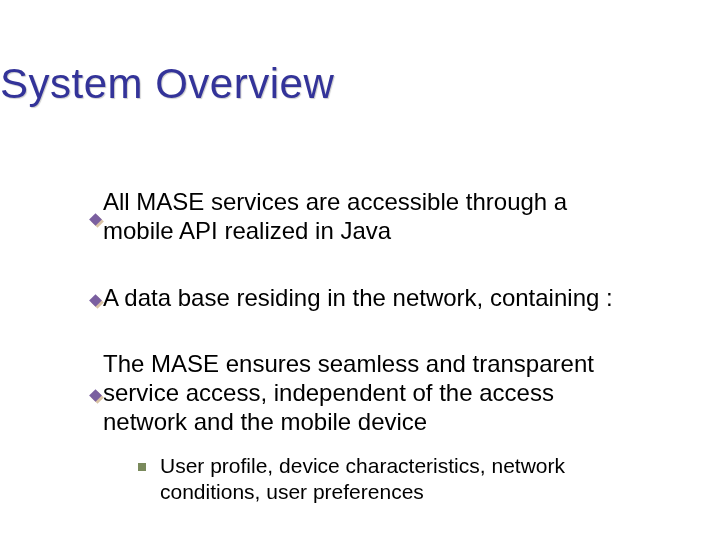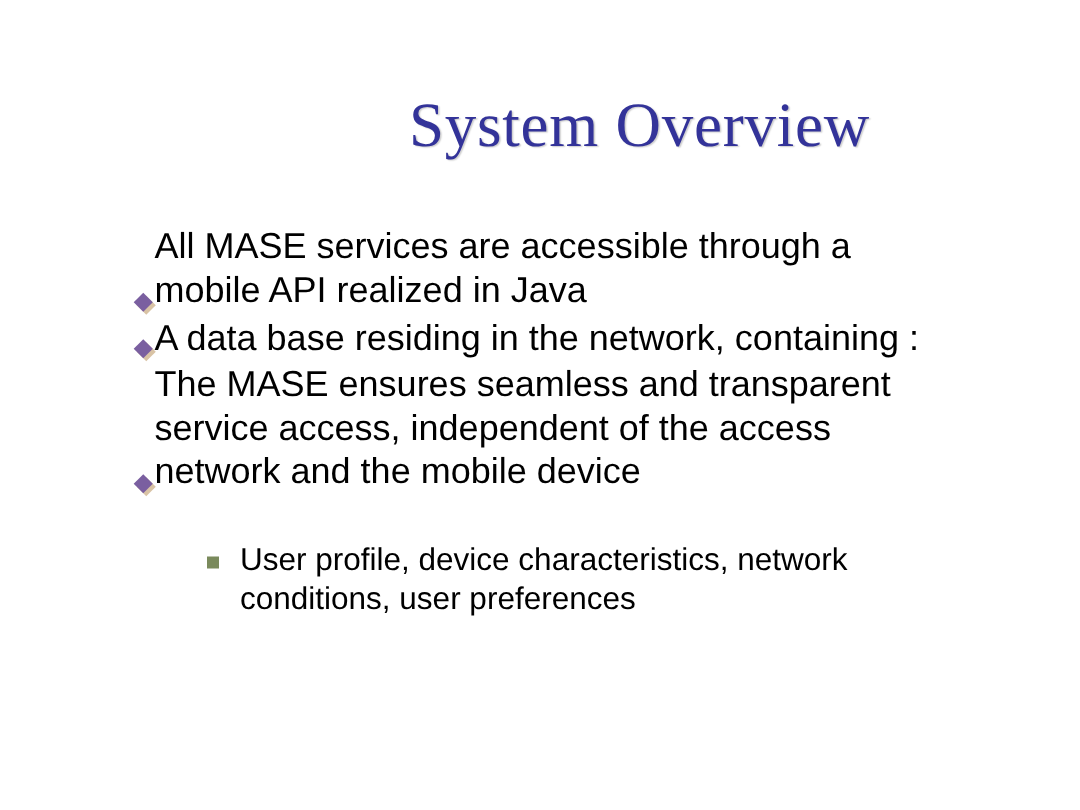--- a/index.html
+++ b/index.html
@@ -15,38 +15,38 @@
     position: relative;
     width: 720px;
     height: 540px;
     box-sizing: border-box;
   }
   .title {
     position: absolute;
     top: 60px;
     left: 0;
     width: 580px;
-    text-align: right;
+    text-align: left;
     font-size: 42px;
     font-weight: 400;
     color: #333399;
     text-shadow: 1px 1px 1px rgba(0,0,0,0.2);
     letter-spacing: 0.5px;
-    font-family: Liberation Serif, serif;
   }
   .body {
     position: absolute;
     top: 150px;
     left: 92px;
     width: 550px;
   }
   .bullet-row {
     display: flex;
-    align-items: flex-end;
+    align-items: center;
     margin-bottom: 2px;
+    margin-top: 37px;
   }
   .diamond-icon {
     flex: 0 0 auto;
     width: 11px;
     height: 11px;
     margin-top: 10px;
     margin-right: 0px;
     position: relative;
   }
   .diamond-icon::before {
@@ -68,21 +68,21 @@
     background: #7a5fa0;
     top: -1px;
     left: -1px;
   }
   .bullet-text {
     font-size: 24px;
     line-height: 1.22;
     color: #000000;
   }
   .sub-list {
-    margin-top: 31px;
+    margin-top: 16px;
     margin-left: 46px;
   }
   .sub-row {
     display: flex;
     align-items: flex-start;
   }
   .square-icon {
     flex: 0 0 auto;
     width: 8px;
     height: 8px;

